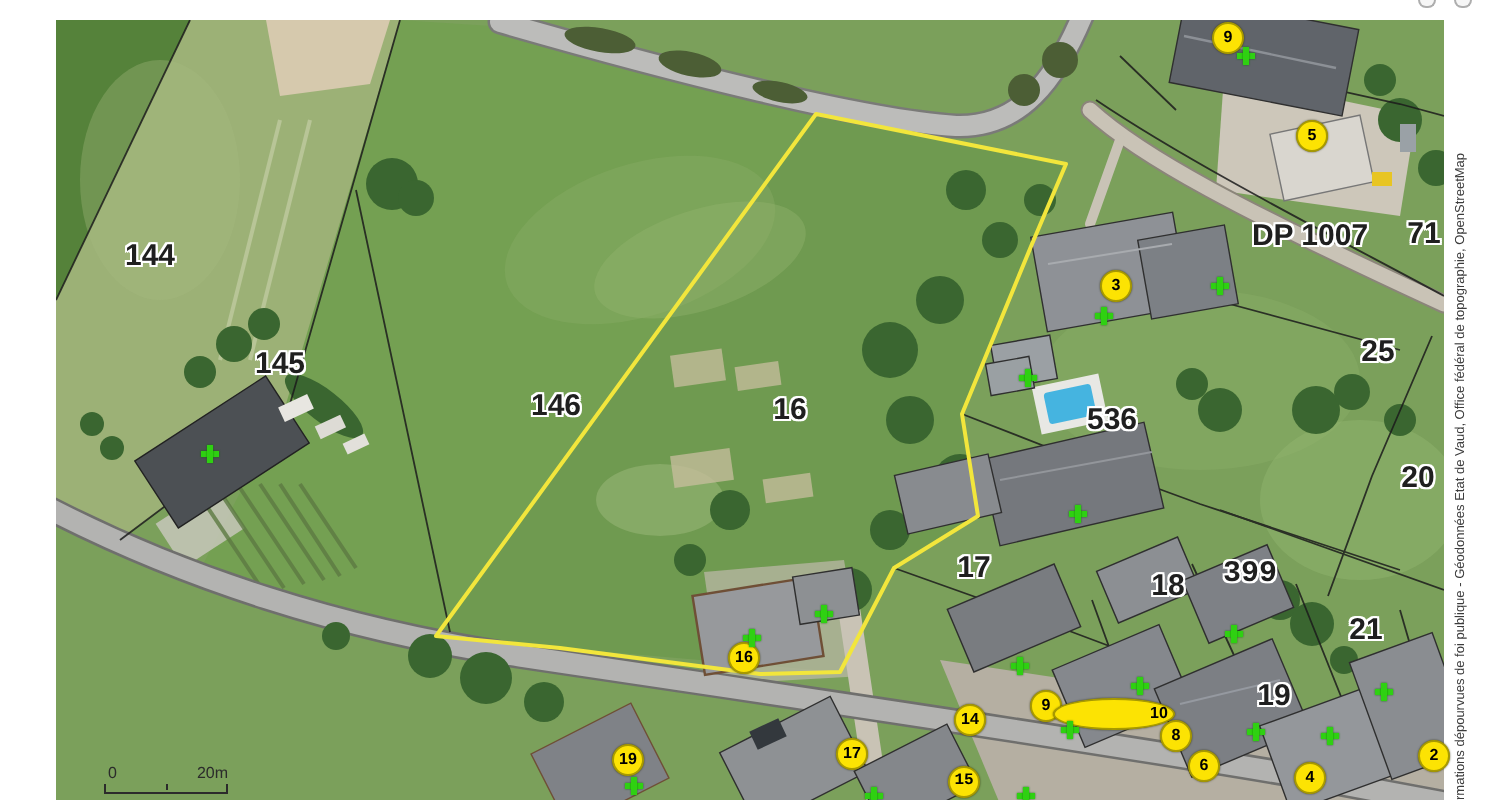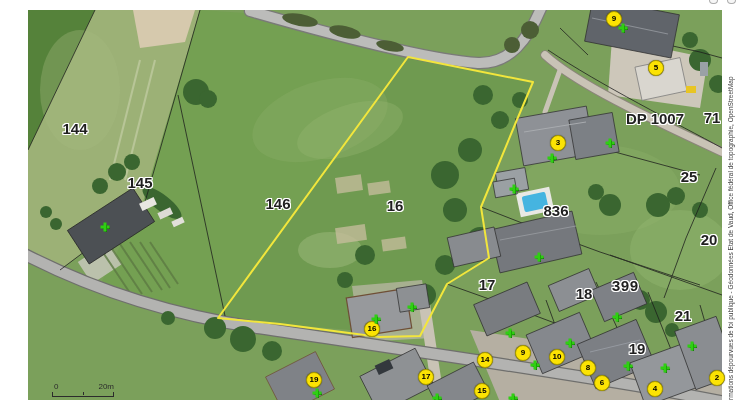--- a/index.html
+++ b/index.html
@@ -197,39 +197,39 @@
       </g>
     </svg>
   </div>
 
   <div id="overlay">
       <div class="map-label" style="left: 75px; top: 128px; text-align: right;">144</div>
       <div class="map-label" style="left: 140px; top: 182px;">145</div>
       <div class="map-label" style="left: 230px; top: 203px; margin-left: 48px;">146</div>
       <div class="map-label" style="left: 395px; top: 205px;">16</div>
       <div class="map-label" style="left: 487px; top: 284px;">17</div>
-      <div class="map-label" style="left: 556px; top: 210px;">836</div>
+      <div class="map-label" style="left: 556px; top: 210px;">536</div>
       <div class="map-label" style="left: 584px; top: 293px; text-align: center;">18</div>
       <div class="map-label" style="left: 625px; top: 287px; font-family: Liberation Mono, monospace;">399</div>
       <div class="map-label" style="left: 683px; top: 315px;">21</div>
       <div class="map-label" style="left: 637px; top: 348px;">19</div>
       <div class="map-label" style="left: 689px; top: 176px;">25</div>
       <div class="map-label" style="left: 709px; top: 239px;">20</div>
       <div class="map-label" style="left: 712px; top: 117px;">71</div>
       <div class="map-label" style="left: 655px; top: 118px;">DP 1007</div>
       <div class="house-marker" style="left: 614px; top: 19px;">9</div>
       <div class="house-marker" style="left: 656px; top: 68px;">5</div>
       <div class="house-marker" style="left: 558px; top: 143px;">3</div>
       <div class="house-marker" style="left: 372px; top: 329px;">16</div>
       <div class="house-marker" style="left: 314px; top: 380px;">19</div>
       <div class="house-marker" style="left: 426px; top: 377px;">17</div>
       <div class="house-marker" style="left: 482px; top: 391px; font-family: Liberation Mono, monospace;">15</div>
       <div class="house-marker" style="left: 485px; top: 360px;">14</div>
       <div class="house-marker" style="left: 523px; top: 353px;">9</div>
-      <div class="house-marker" style="left: 557px; top: 357px;">10</div>
+      <div class="house-marker" style="left: 557px; top: 357px; padding-left: 45px;">10</div>
       <div class="house-marker" style="left: 588px; top: 368px;">8</div>
       <div class="house-marker" style="left: 602px; top: 383px;">6</div>
       <div class="house-marker" style="left: 655px; top: 389px;">4</div>
       <div class="house-marker" style="left: 717px; top: 378px;">2</div>
       <div class="green-cross" style="left: 623px; top: 28px;"></div>
       <div class="green-cross" style="left: 610px; top: 143px;"></div>
       <div class="green-cross" style="left: 552px; top: 158px;"></div>
       <div class="green-cross" style="left: 514px; top: 189px;"></div>
       <div class="green-cross" style="left: 539px; top: 257px;"></div>
       <div class="green-cross" style="left: 105px; top: 227px;"></div>

